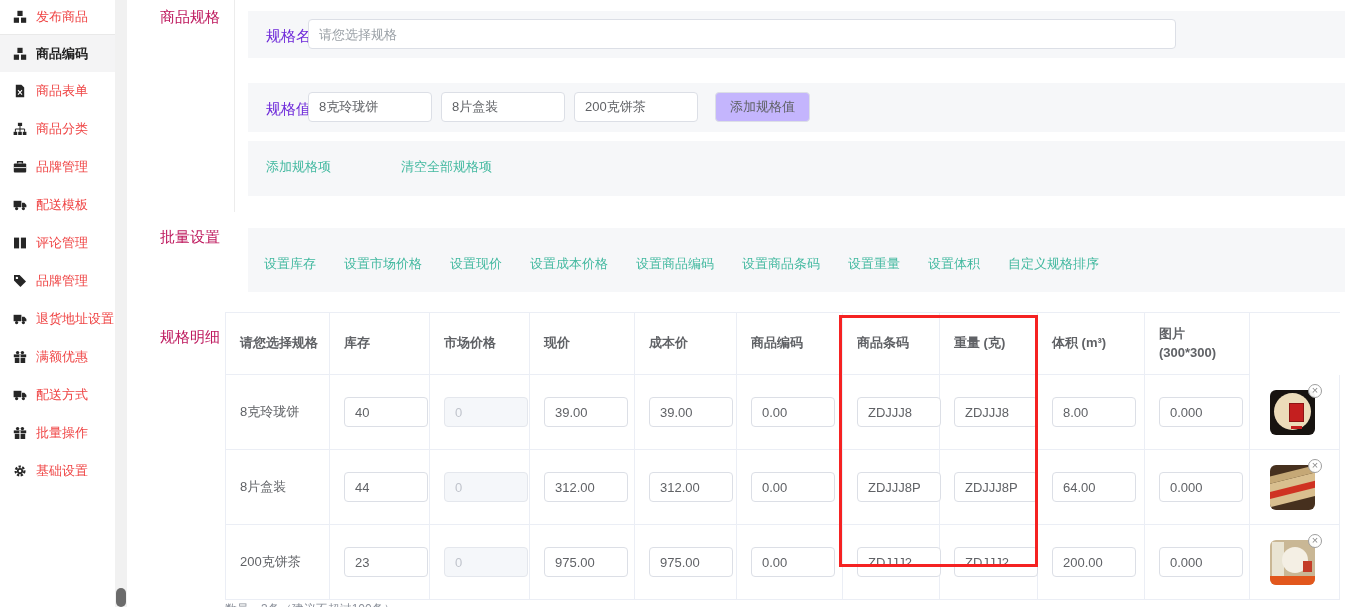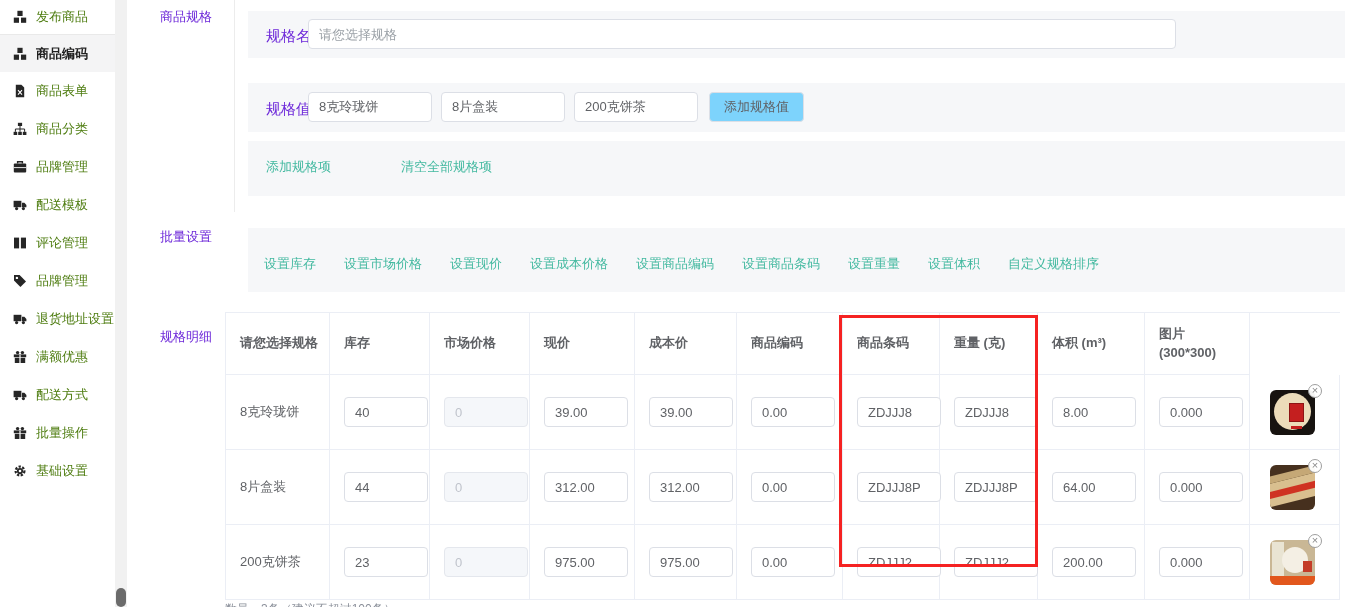--- a/index.html
+++ b/index.html
@@ -2,42 +2,42 @@
 <html style="--accent: #43b9a0; --red: #f52222;"><head>
 <meta charset="utf-8">
 <style>
   *{box-sizing:border-box;margin:0;padding:0}
   html,body{width:1345px;height:607px;background:#fff}
   .app{position:relative;width:1345px;height:607px;overflow:hidden;background:#fff;
        font-family:"Liberation Sans","DejaVu Sans",sans-serif;color:#606266;font-size:13px}
   
   .sidebar{position:absolute;left:0;top:0;width:115px;height:607px;background:#fff;z-index:2}
   .side-item{display:flex;align-items:center;gap:9px;height:38px;padding-left:13px;
-             font-size:13px;color:#4d7c0f;cursor:pointer;white-space:nowrap}
+             font-size:13px;color:#ef4444;cursor:pointer;white-space:nowrap}
   .side-item.first{height:34px}
   .side-item.active{background:#f4f4f5;border-top:1px solid #e9e9e9;color:#1f1f1f;font-weight:bold}
   .side-icon{width:14px;height:14px;flex:none}
   .side-icon svg{width:14px;height:14px;fill:#262626;display:block}
   .scroll-track{position:absolute;left:115px;top:0;width:12px;height:607px;background:#f1f1f1;z-index:1}
   .scroll-thumb{position:absolute;left:116px;top:588px;width:10px;height:19px;background:#6b6b6b;border-radius:5px;z-index:3}
   
   .vline{position:absolute;left:234px;top:0;width:1px;height:212px;background:#ececec}
-  .sec-label{position:absolute;font-size:13px;color:#6d28d9;white-space:nowrap}
+  .sec-label{position:absolute;font-size:15px;color:#be185d;white-space:nowrap}
   .panel{position:absolute;left:248px;width:1097px;background:#f6f7f9}
   .panel-label{position:absolute;left:18px;font-size:15px;color:#6d28d9;white-space:nowrap}
   .inp{height:30px;border:1px solid #dcdfe6;border-radius:4px;background:#fff;font-size:13px;
        color:#606266;padding:0 10px;outline:none;font-family:inherit}
   .inp::placeholder{color:#9aa0a6}
   .inp[disabled]{background:#f5f7fa;border-color:#e4e7ed;color:#c0c4cc}
   .link{color:var(--accent,#43b9a0);font-size:13px;cursor:pointer;white-space:nowrap}
   
   #spec-name-input{position:absolute;left:60px;top:8px;width:868px}
   .spec-values{position:absolute;left:60px;top:9px;display:flex;gap:9px;align-items:center}
   .spec-values .inp{width:124px}
-  .add-val-btn{height:30px;margin-left:2px;padding:0 14px;background:#7dd3fc;border:1px solid #dcdfe6;
+  .add-val-btn{height:30px;margin-left:8px;padding:0 14px;background:#c4b5fd;border:1px solid #dcdfe6;
                border-radius:4px;font-size:13px;color:#606266;cursor:pointer;font-family:inherit}
   .spec-links{position:absolute;left:18px;top:17px;display:flex}
   .spec-links .link2{margin-left:70px}
   .batch-links{position:absolute;left:16px;top:27px;display:flex;gap:28px}
   
   .table{position:absolute;left:225px;top:312px;width:1115px;border-left:1px solid #ebeef5;
          border-top:1px solid #ebeef5;background:#fff}
   .t-row{display:grid;grid-template-columns:104px 100px 100px 105px 102px 106px 97px 98px 107px 105px 90px}
   .t-cell{border-right:1px solid #ebeef5;border-bottom:1px solid #ebeef5;display:flex;
           align-items:center;padding-left:14px;padding-right:8px;position:relative;min-width:0}

